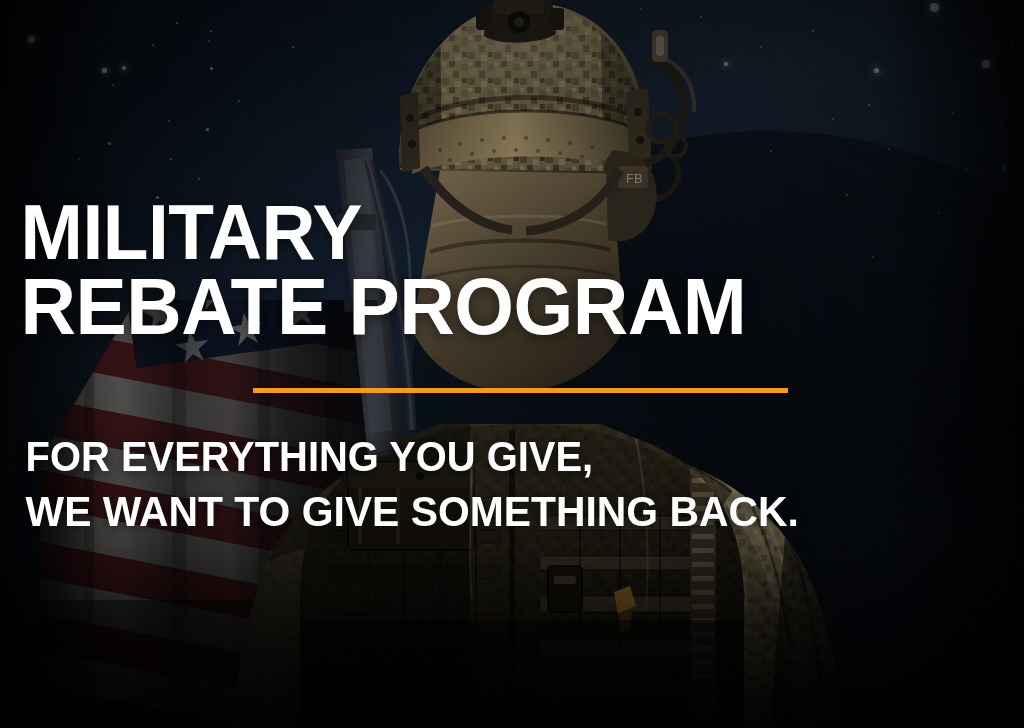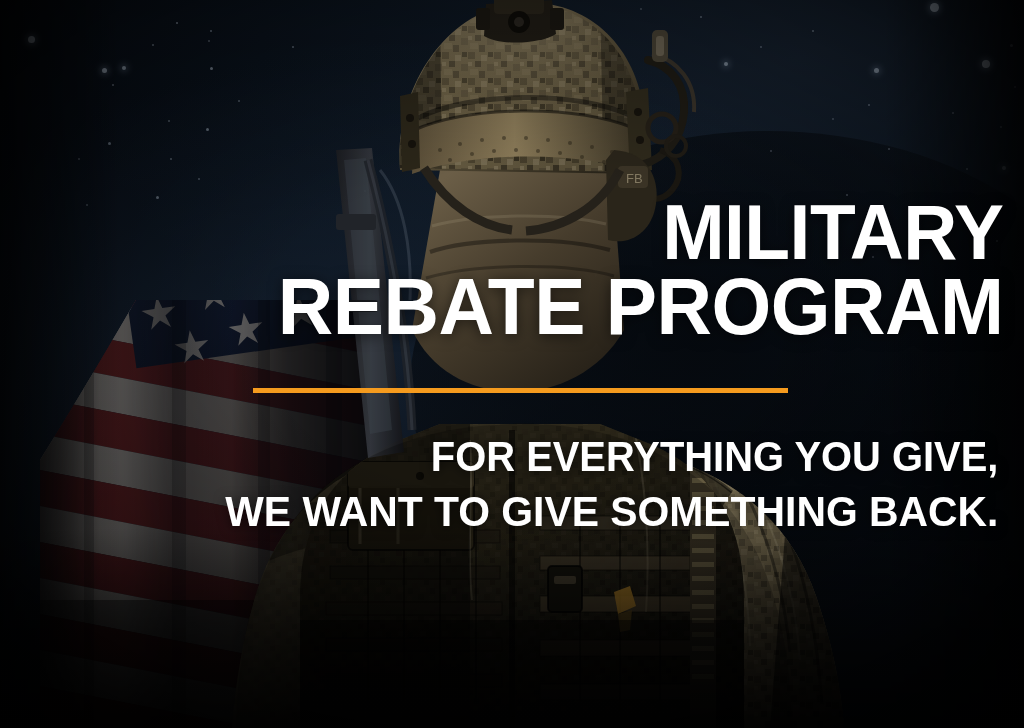--- a/index.html
+++ b/index.html
@@ -96,21 +96,21 @@
     right: 0; top: 0; bottom: 0; width: 140px;
     background: linear-gradient(to left, rgba(0,0,0,0.82), rgba(0,0,0,0));
     pointer-events: none;
   }
 
   
   .content {
     position: absolute;
     inset: 0;
     z-index: 40;
-    text-align: right;
+    text-align: left;
   }
   .headline {
     position: absolute;
     left: 0; right: 0;
     top: 196px;
     color: #ffffff;
     font-weight: 700;
     font-size: 80px;
     line-height: 0.94;
     letter-spacing: -0.5px;

